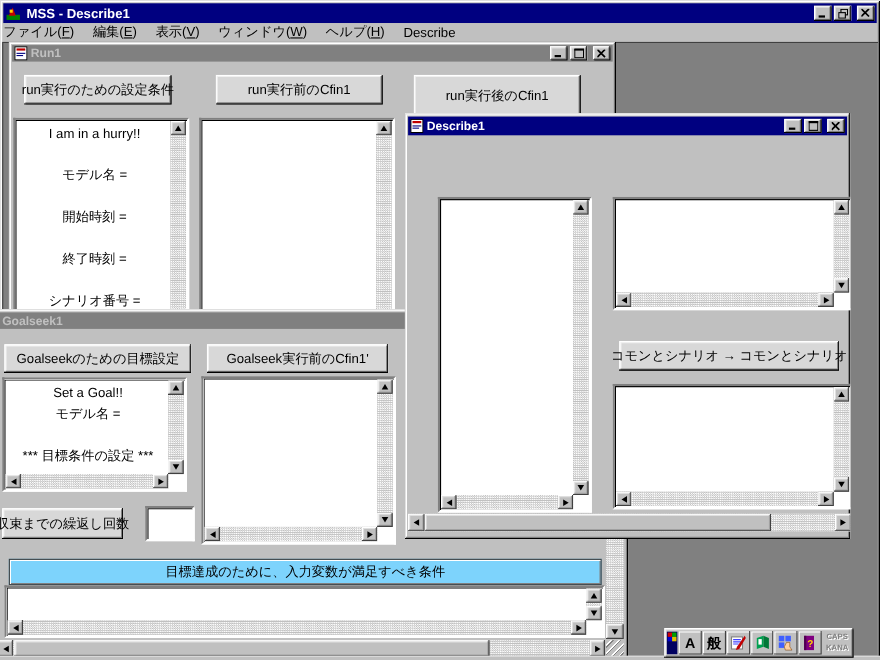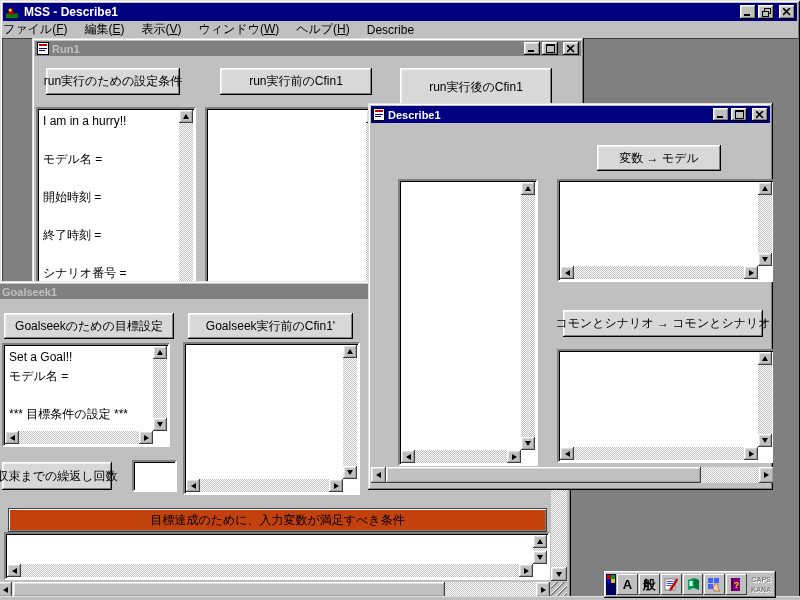--- a/index.html
+++ b/index.html
@@ -26,25 +26,25 @@
     box-shadow:inset -1px -1px 0 #000,inset 1px 1px 0 #dfdfdf,inset -2px -2px 0 #808080,inset 2px 2px 0 #fff;}
   .tb{position:absolute;left:3px;top:3px;right:3px;height:15px;display:flex;align-items:center;gap:3px;
     padding:0 2px;font-size:11px;font-weight:bold;}
   .tb.active{background:#000080;color:#fff;}
   .tb.inactive{background:#808080;color:#c0c0c0;}
   .tb .wbtn{width:16px;height:13px;}
   
   .btn{position:absolute;background:#d8d8d8;display:flex;align-items:center;justify-content:center;
     font-size:12px;white-space:nowrap;
     box-shadow:inset -1px -1px 0 #000,inset 1px 1px 0 #fff,inset -2px -2px 0 #808080,inset 2px 2px 0 #f0f0f0;}
-  .lblbar{position:absolute;background:#c2410c;display:flex;align-items:center;justify-content:center;
+  .lblbar{position:absolute;background:#7dd3fc;display:flex;align-items:center;justify-content:center;
     font-size:12px;border:1px solid #404040;box-shadow:inset 1px 1px 0 #fff,inset -1px -1px 0 #808080;}
   .field{position:absolute;background:#fff;box-sizing:border-box;border:2px solid;
     border-color:#808080 #fff #fff #808080;box-shadow:inset 1px 1px 0 #000;}
-  .ftext{position:absolute;left:5px;top:3px;right:17px;bottom:2px;font-size:12px;white-space:pre;overflow:hidden;}
+  .ftext{position:absolute;left:5px;top:3px;right:17px;bottom:2px;font-size:12px;white-space:pre;overflow:hidden;text-align:center;}
   .lh19{line-height:19px;}
   .lh13{line-height:19px;}
   .ibox{position:absolute;background:#fff;box-sizing:border-box;border:2px solid;
     border-color:#808080 #fff #fff #808080;box-shadow:inset 1px 1px 0 #000;font-size:12px;padding:2px;}
   
   .checker{background-color:#c0c0c0;background-image:repeating-conic-gradient(#ffffff 0 25%,#c0c0c0 0 50%);
     background-size:2px 2px;}
   .vsb{position:absolute;top:1px;right:1px;bottom:1px;width:14px;}
   .vsb.has-h{bottom:14px;}
   .hsb{position:absolute;left:1px;right:15px;bottom:1px;height:13px;}
@@ -109,21 +109,21 @@
       <span class="menu-item">ファイル(<u>F</u>)</span>
       <span class="menu-item">編集(<u>E</u>)</span>
       <span class="menu-item">表示(<u>V</u>)</span>
       <span class="menu-item">ウィンドウ(<u>W</u>)</span>
       <span class="menu-item">ヘルプ(<u>H</u>)</span>
       <span class="menu-item">Describe</span>
     </div>
 
   <div class="mdi"></div>
 
-  <div class="cwin" style="left:8px;top:38px;width:552px;height:255px;z-index:10;margin-left:24px;">
+  <div class="cwin" style="left:8px;top:38px;width:552px;height:255px;z-index:10;">
     <div class="tb inactive">
       <span style="display:flex;">
         <svg width="12" height="13" viewBox="0 0 12 13">
             <rect x="0.5" y="0.5" width="11" height="12" fill="#fff" stroke="#000"></rect>
             <rect x="2" y="2" width="8" height="2" fill="#c00000"></rect>
             <rect x="2" y="6" width="8" height="1" fill="#000080"></rect>
             <rect x="2" y="8" width="6" height="1" fill="#000080"></rect>
           </svg>
       </span>
       <span>Run1</span>
@@ -292,21 +292,20 @@
             </svg>
           </span>
         <span class="wbtn close-gap">
             <svg width="8" height="8" viewBox="0 0 8 8">
               <path d="M0 0 L7 7 M7 0 L0 7" stroke="#000" stroke-width="1.6"></path>
             </svg>
           </span>
       </span>
     </div>
 
-    <div class="btn" style="left:229px;top:42px;width:124px;height:26px;">変数 → モデル</div>
 
     <div class="field" style="left:30px;top:76px;width:140px;height:287px;">
       <div class="vsb has-h checker">
         <span class="sbtn s-top">
             <i class="tri tri-up"></i>
           </span>
         <span class="sbtn s-bot">
             <i class="tri tri-down"></i>
           </span>
       </div>

